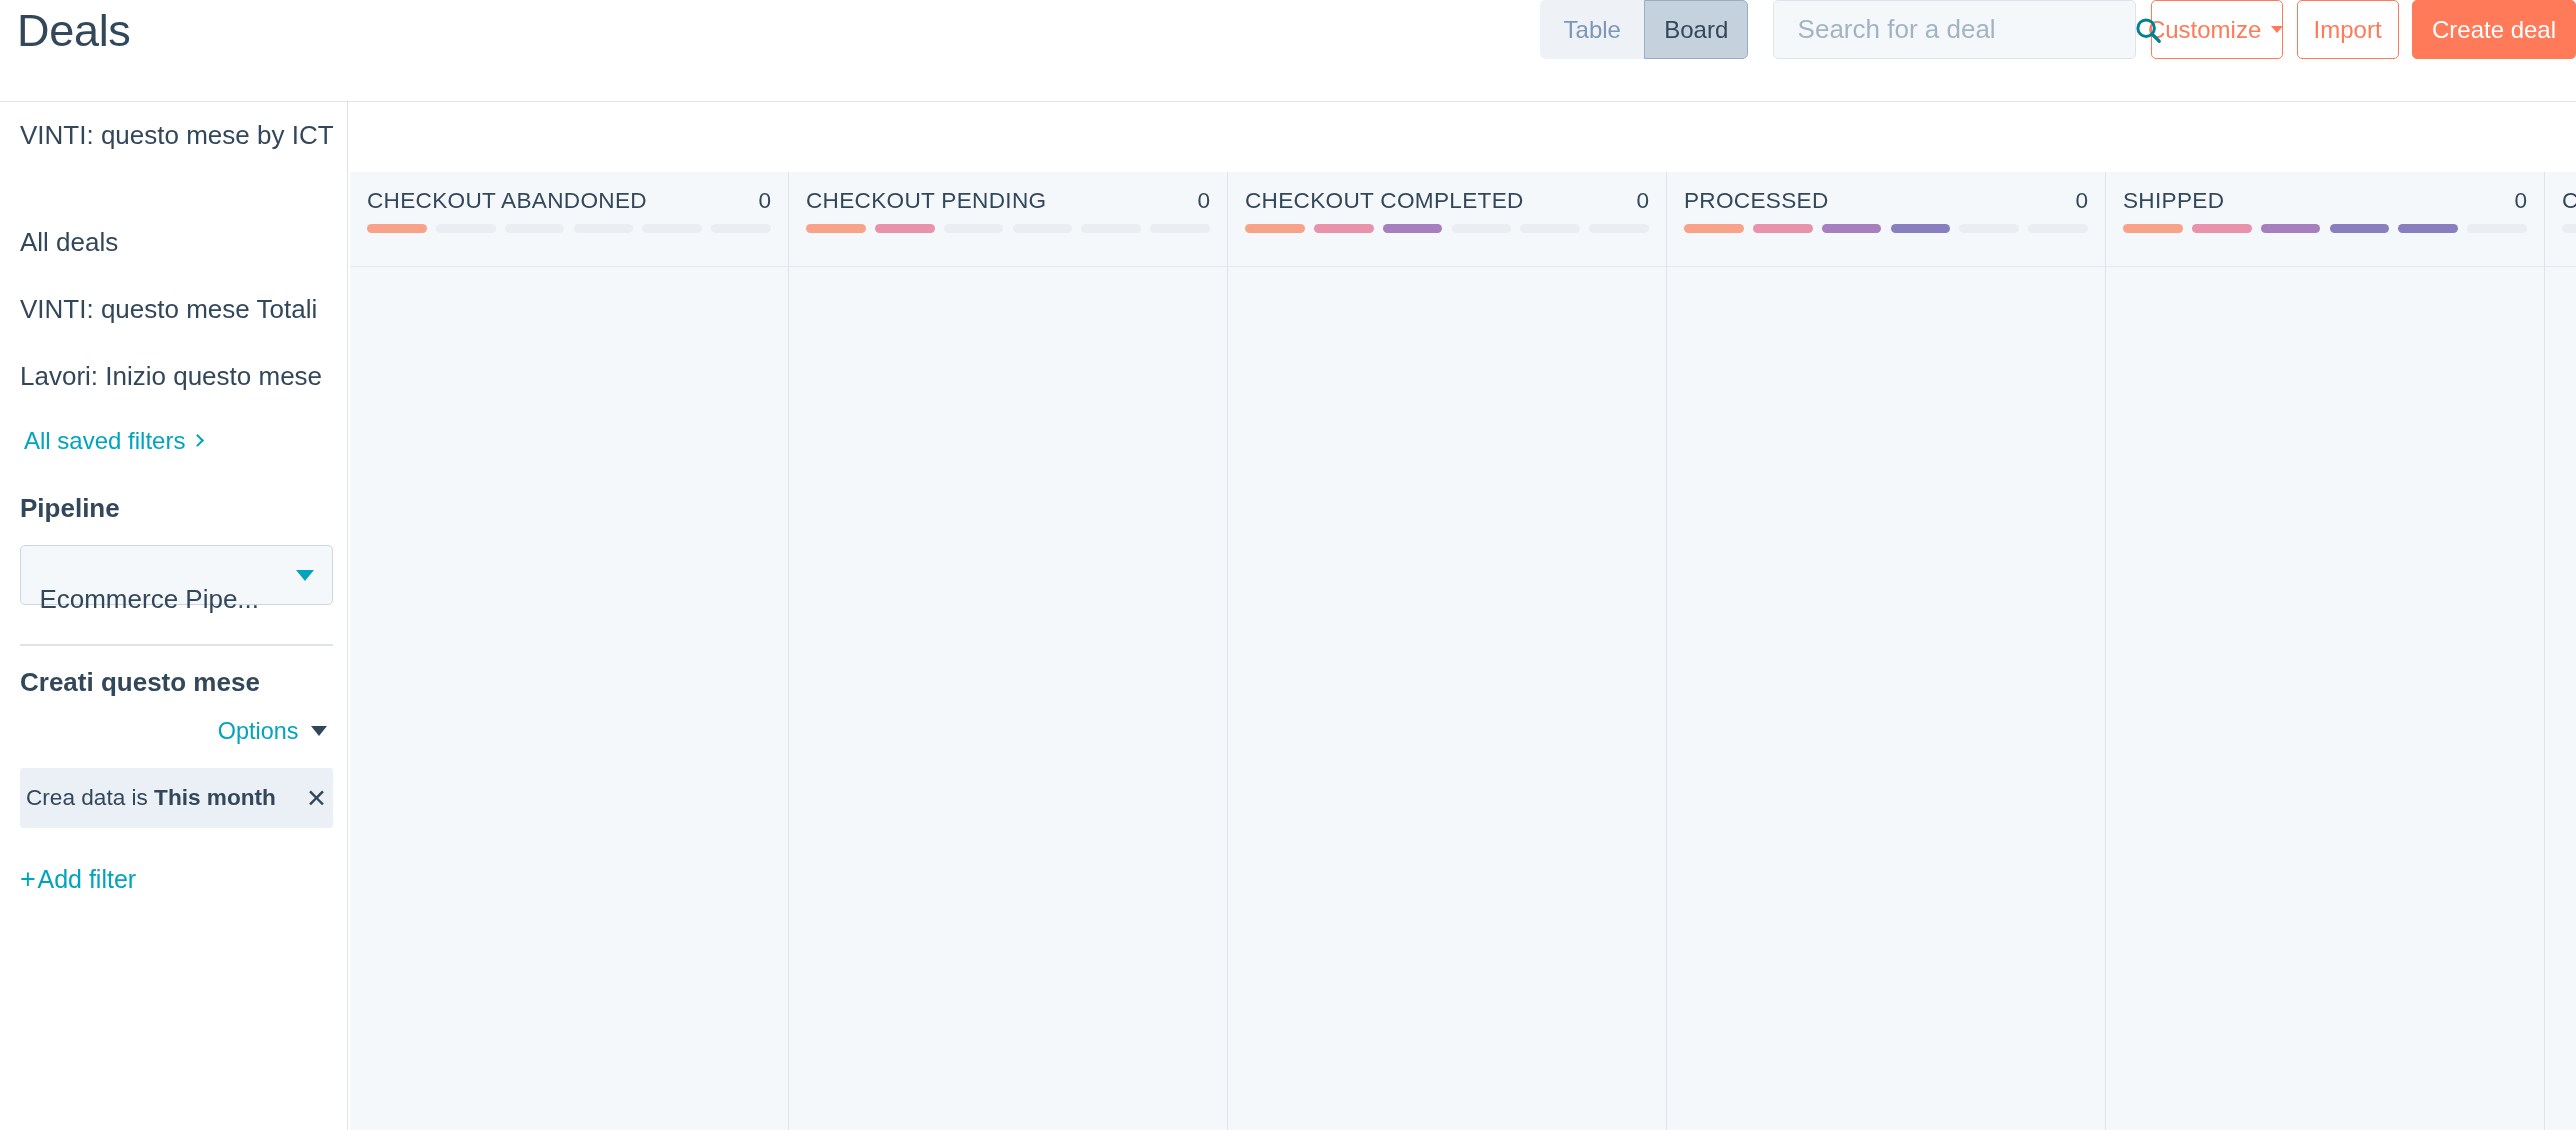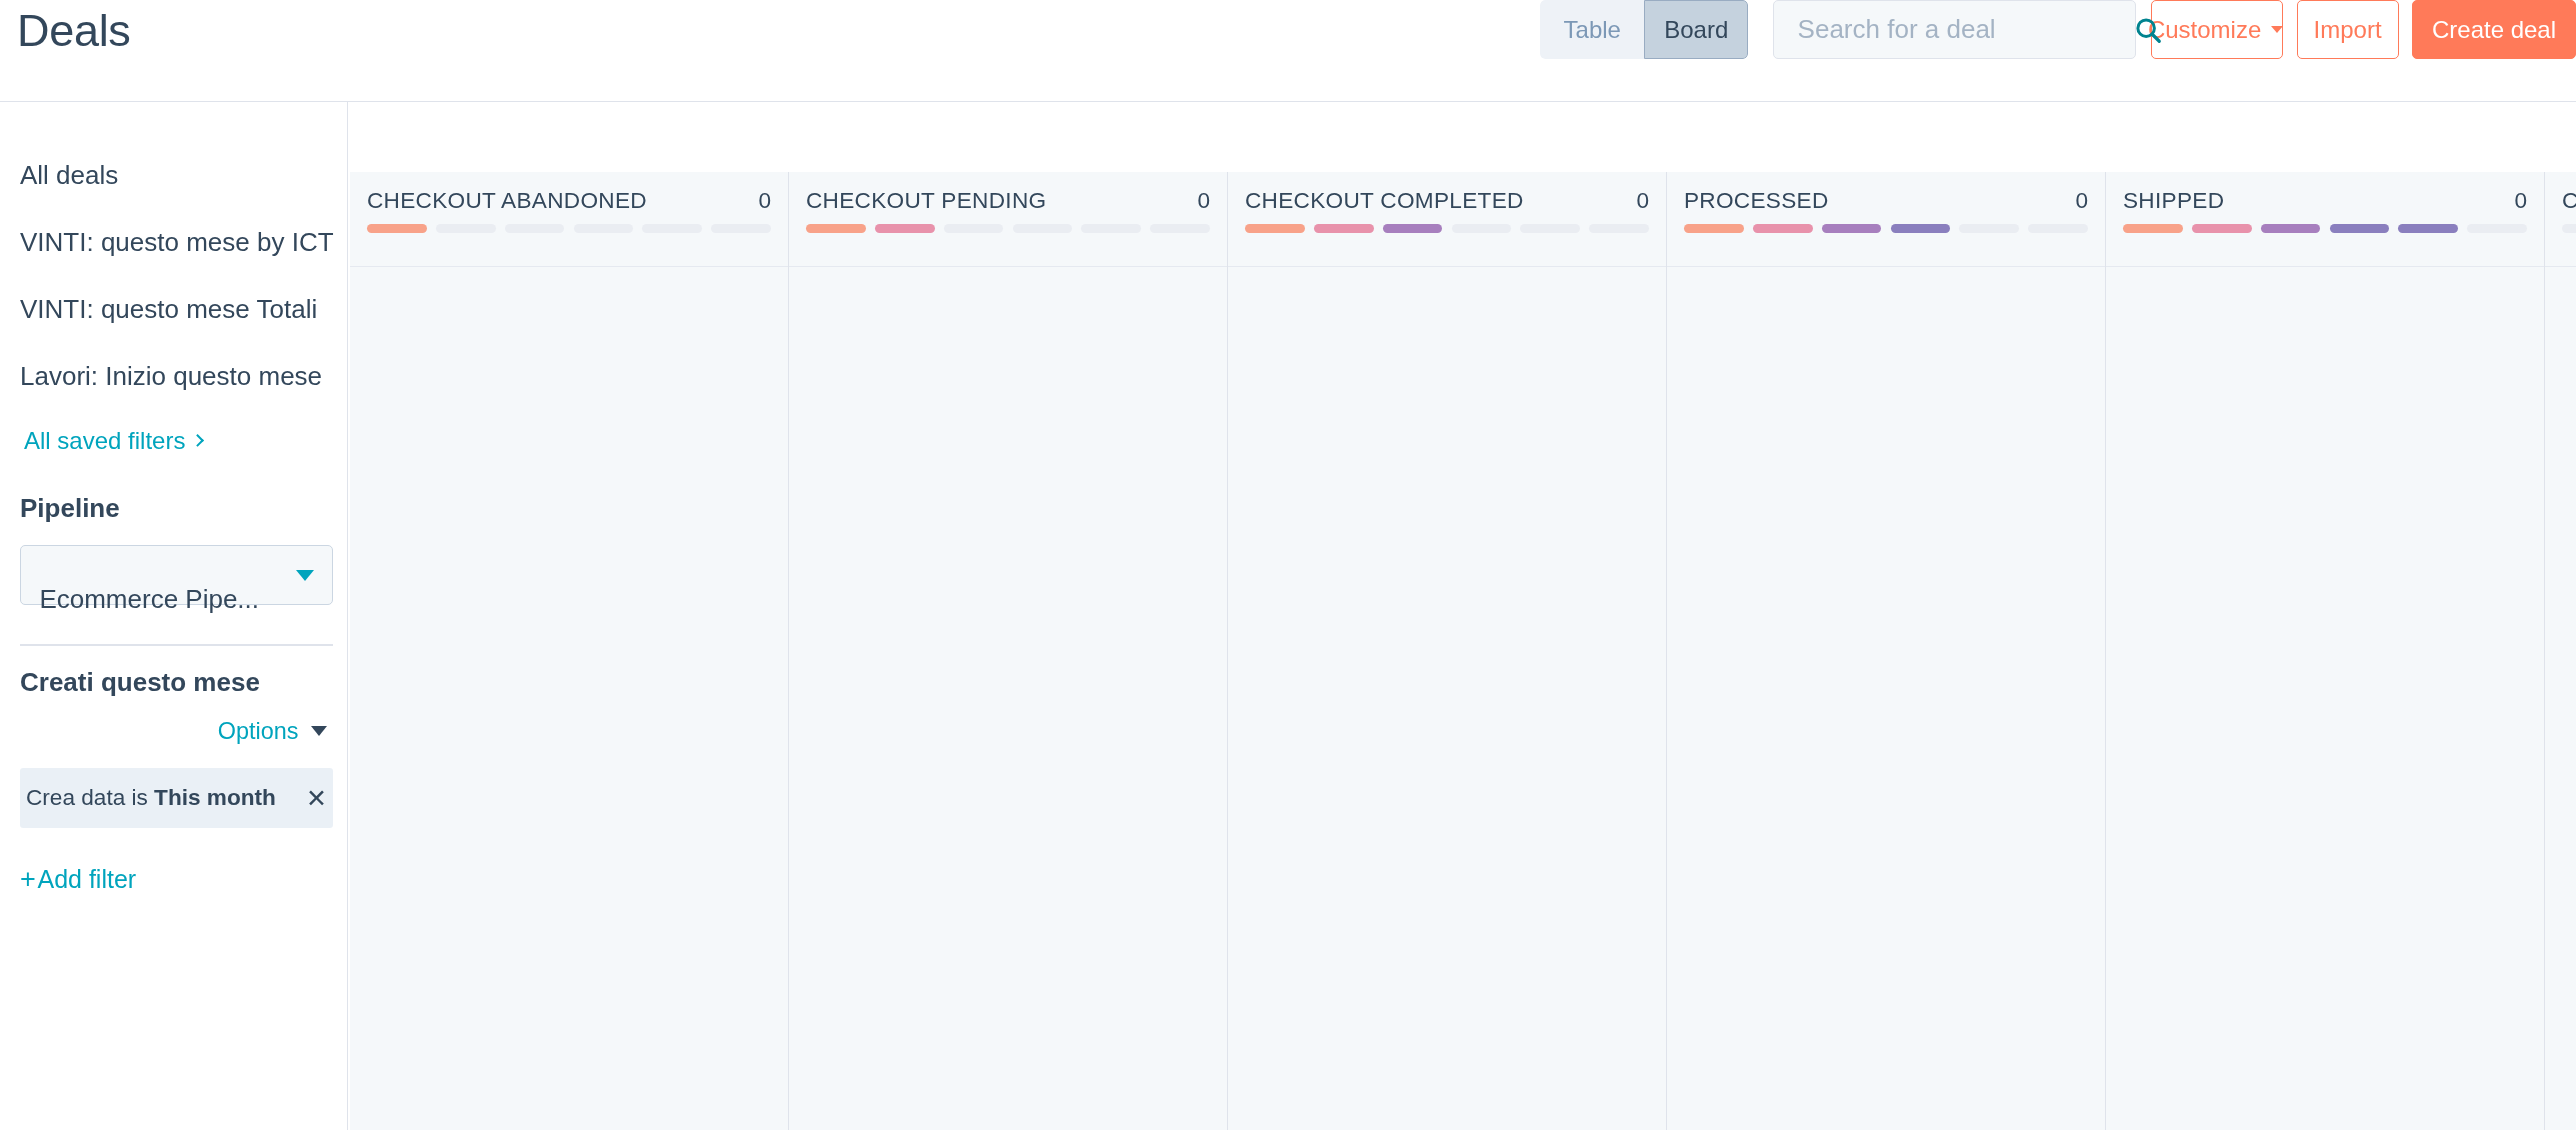--- a/index.html
+++ b/index.html
@@ -408,22 +408,22 @@
       </button>
 
       <button class="btn btn-outline btn-import">Import</button>
 
       <button class="btn btn-primary">Create deal</button>
     </div>
   </div>
 
   <div class="sidebar">
 
+    <div class="saved-filter-item">VINTI: questo mese by ICT</div>
     <div class="saved-filter-item first">All deals</div>
-    <div class="saved-filter-item">VINTI: questo mese by ICT</div>
     <div class="saved-filter-item">VINTI: questo mese Totali</div>
     <div class="saved-filter-item">Lavori: Inizio questo mese</div>
 
     <div class="all-saved-filters">
       <span>All saved filters</span>
       <span class="chev-right"></span>
     </div>
 
     <div class="section-label">Pipeline</div>
 

